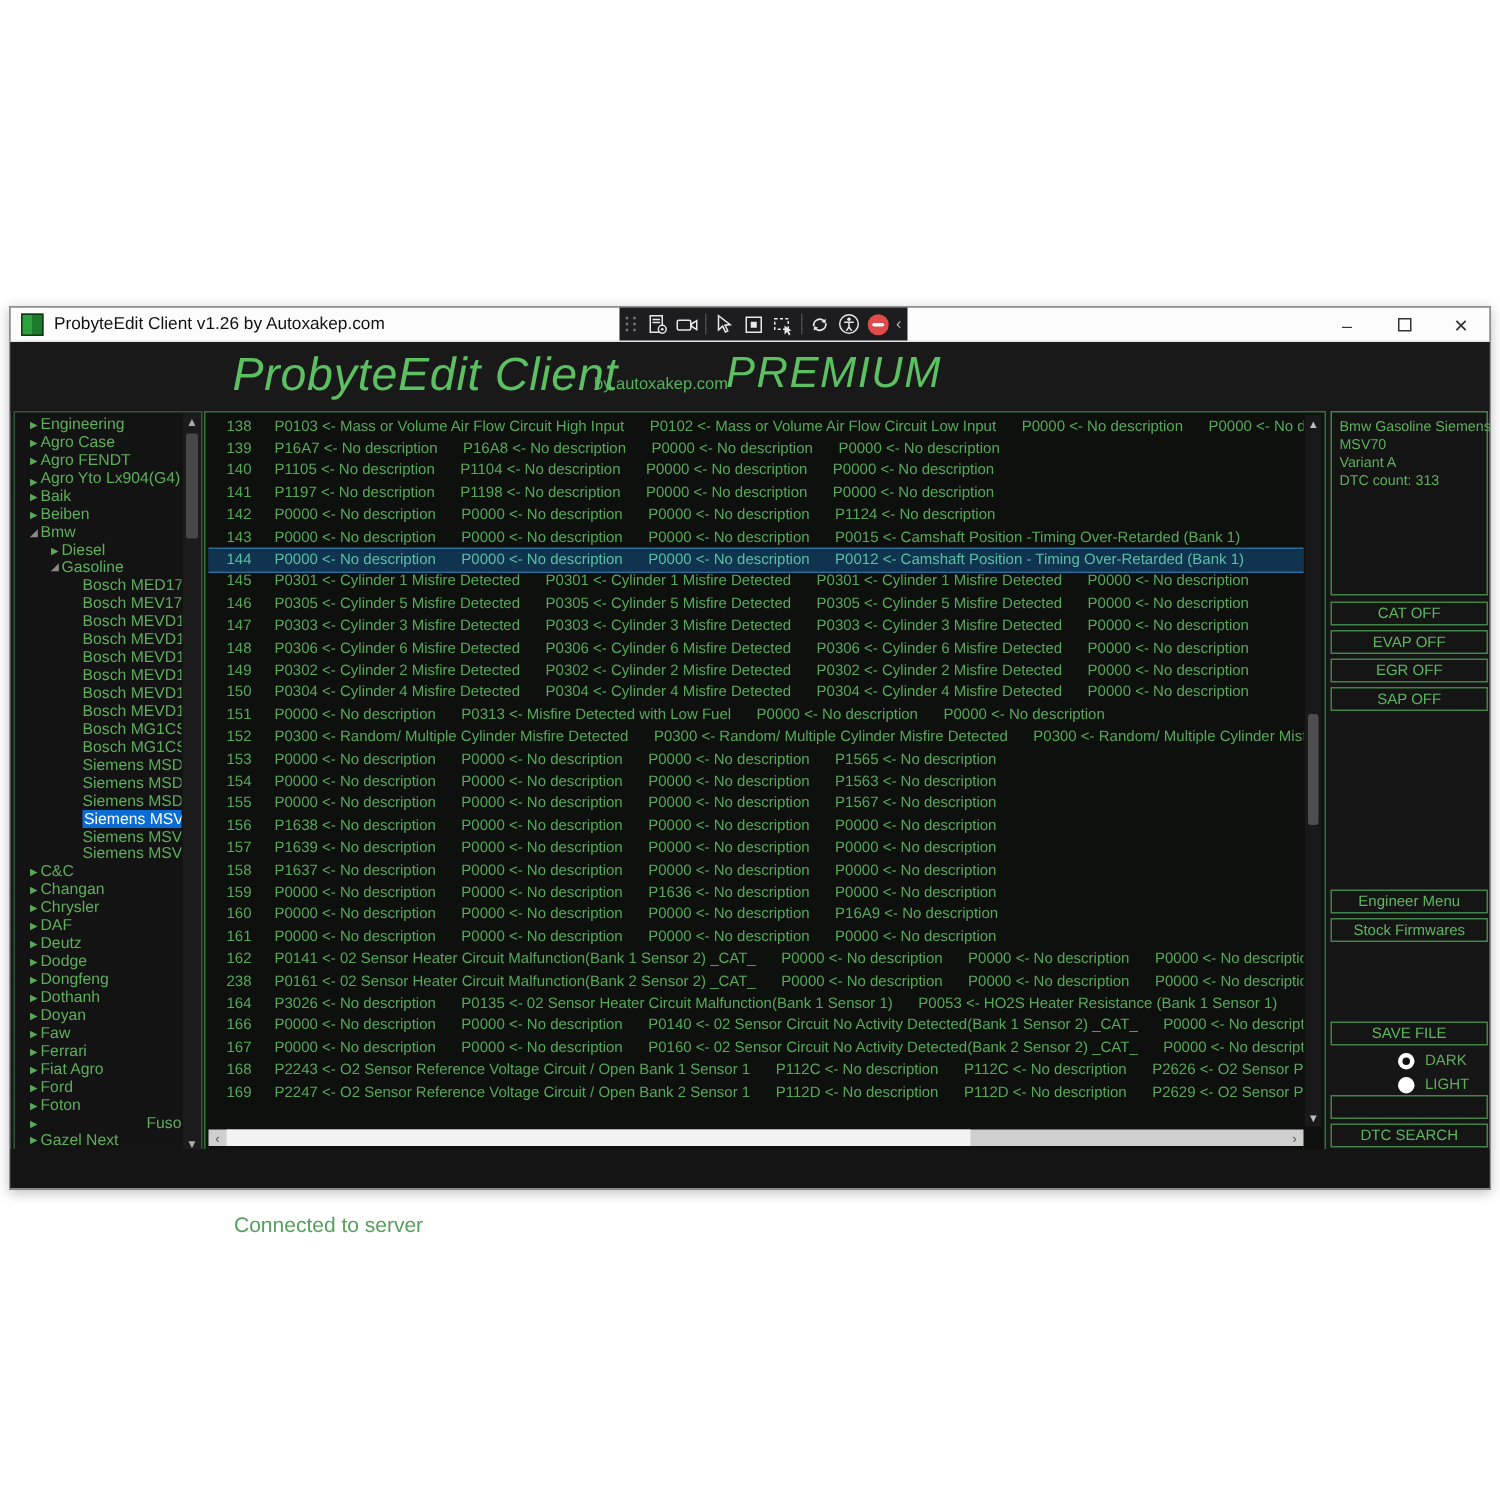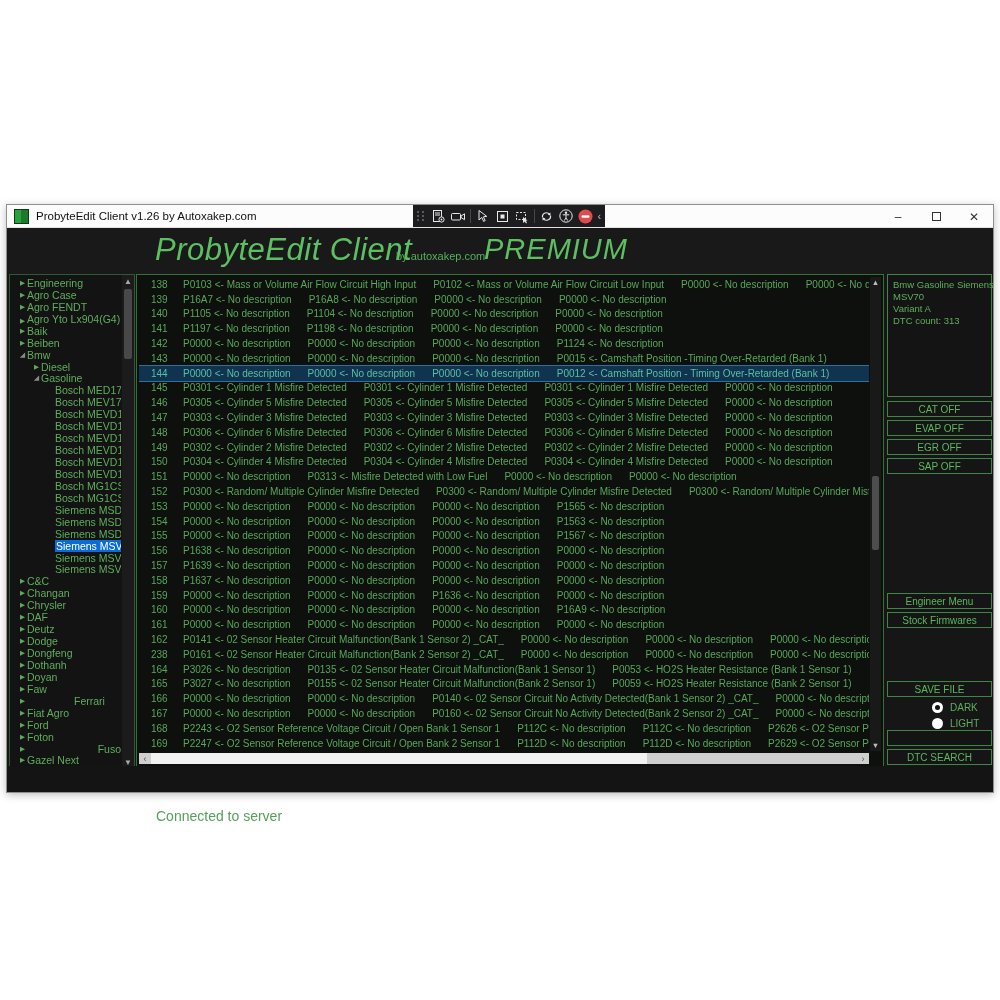--- a/index.html
+++ b/index.html
@@ -315,21 +315,21 @@
           <span class="tlabel">Dothanh</span>
         </div>
         <div class="titem" style="padding-left: 8px;">
           <span class="arrow">▶</span>
           <span class="tlabel">Doyan</span>
         </div>
         <div class="titem" style="padding-left: 8px;">
           <span class="arrow">▶</span>
           <span class="tlabel">Faw</span>
         </div>
-        <div class="titem" style="padding-left: 8px; gap: 47px;">
+        <div class="titem" style="padding-left: 8px;">
           <span class="arrow">▶</span>
           <span class="tlabel">Ferrari</span>
         </div>
         <div class="titem" style="padding-left: 8px;">
           <span class="arrow">▶</span>
           <span class="tlabel">Fiat Agro</span>
         </div>
         <div class="titem" style="padding-left: 8px;">
           <span class="arrow">▶</span>
           <span class="tlabel">Ford</span>
@@ -535,27 +535,20 @@
           <span class="cell">P0161 &lt;- 02 Sensor Heater Circuit Malfunction(Bank 2 Sensor 2) _CAT_</span>
           <span class="cell">P0000 &lt;- No description</span>
           <span class="cell">P0000 &lt;- No description</span>
           <span class="cell">P0000 &lt;- No description</span>
         </div>
         <div class="trow">
           <span class="rnum">164</span>
           <span class="cell">P3026 &lt;- No description</span>
           <span class="cell">P0135 &lt;- 02 Sensor Heater Circuit Malfunction(Bank 1 Sensor 1)</span>
           <span class="cell">P0053 &lt;- HO2S Heater Resistance (Bank 1  Sensor 1)</span>
-          <span class="cell">P0000 &lt;- No description</span>
-        </div>
-        <div class="trow">
-          <span class="rnum">165</span>
-          <span class="cell">P3027 &lt;- No description</span>
-          <span class="cell">P0155 &lt;- 02 Sensor Heater Circuit Malfunction(Bank 2 Sensor 1)</span>
-          <span class="cell">P0059 &lt;- HO2S Heater Resistance (Bank 2  Sensor 1)</span>
           <span class="cell">P0000 &lt;- No description</span>
         </div>
         <div class="trow">
           <span class="rnum">166</span>
           <span class="cell">P0000 &lt;- No description</span>
           <span class="cell">P0000 &lt;- No description</span>
           <span class="cell">P0140 &lt;- 02 Sensor Circuit No Activity Detected(Bank 1 Sensor 2) _CAT_</span>
           <span class="cell">P0000 &lt;- No description</span>
         </div>
         <div class="trow">

